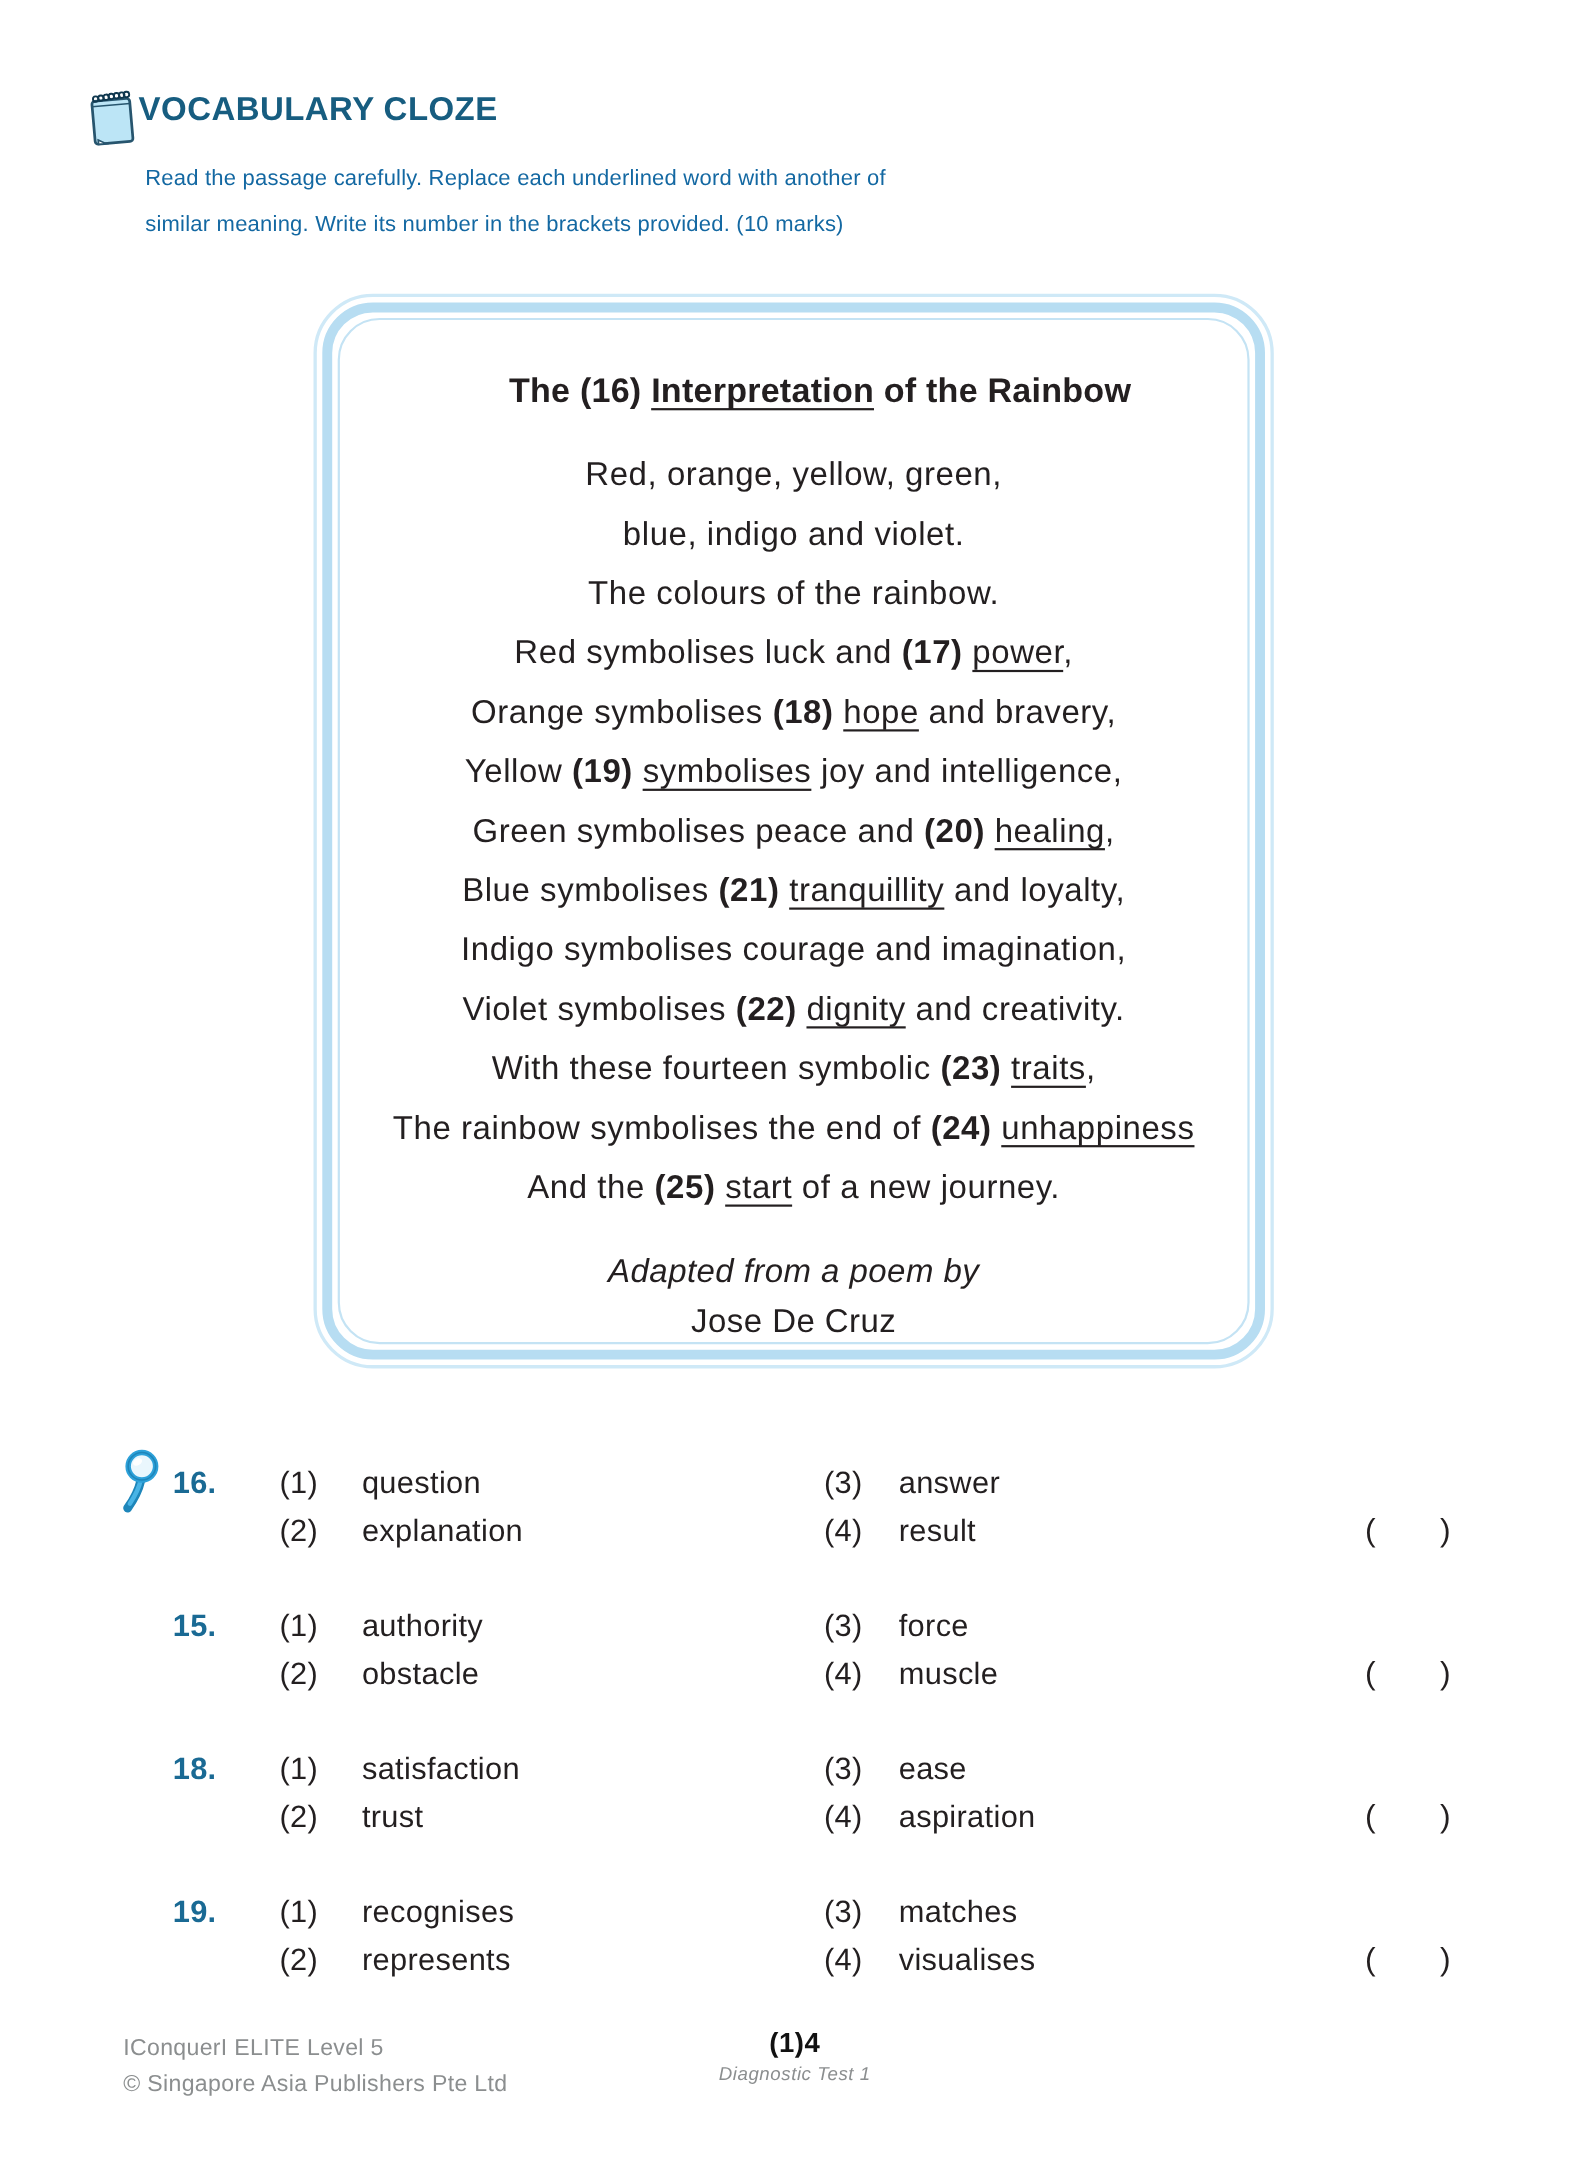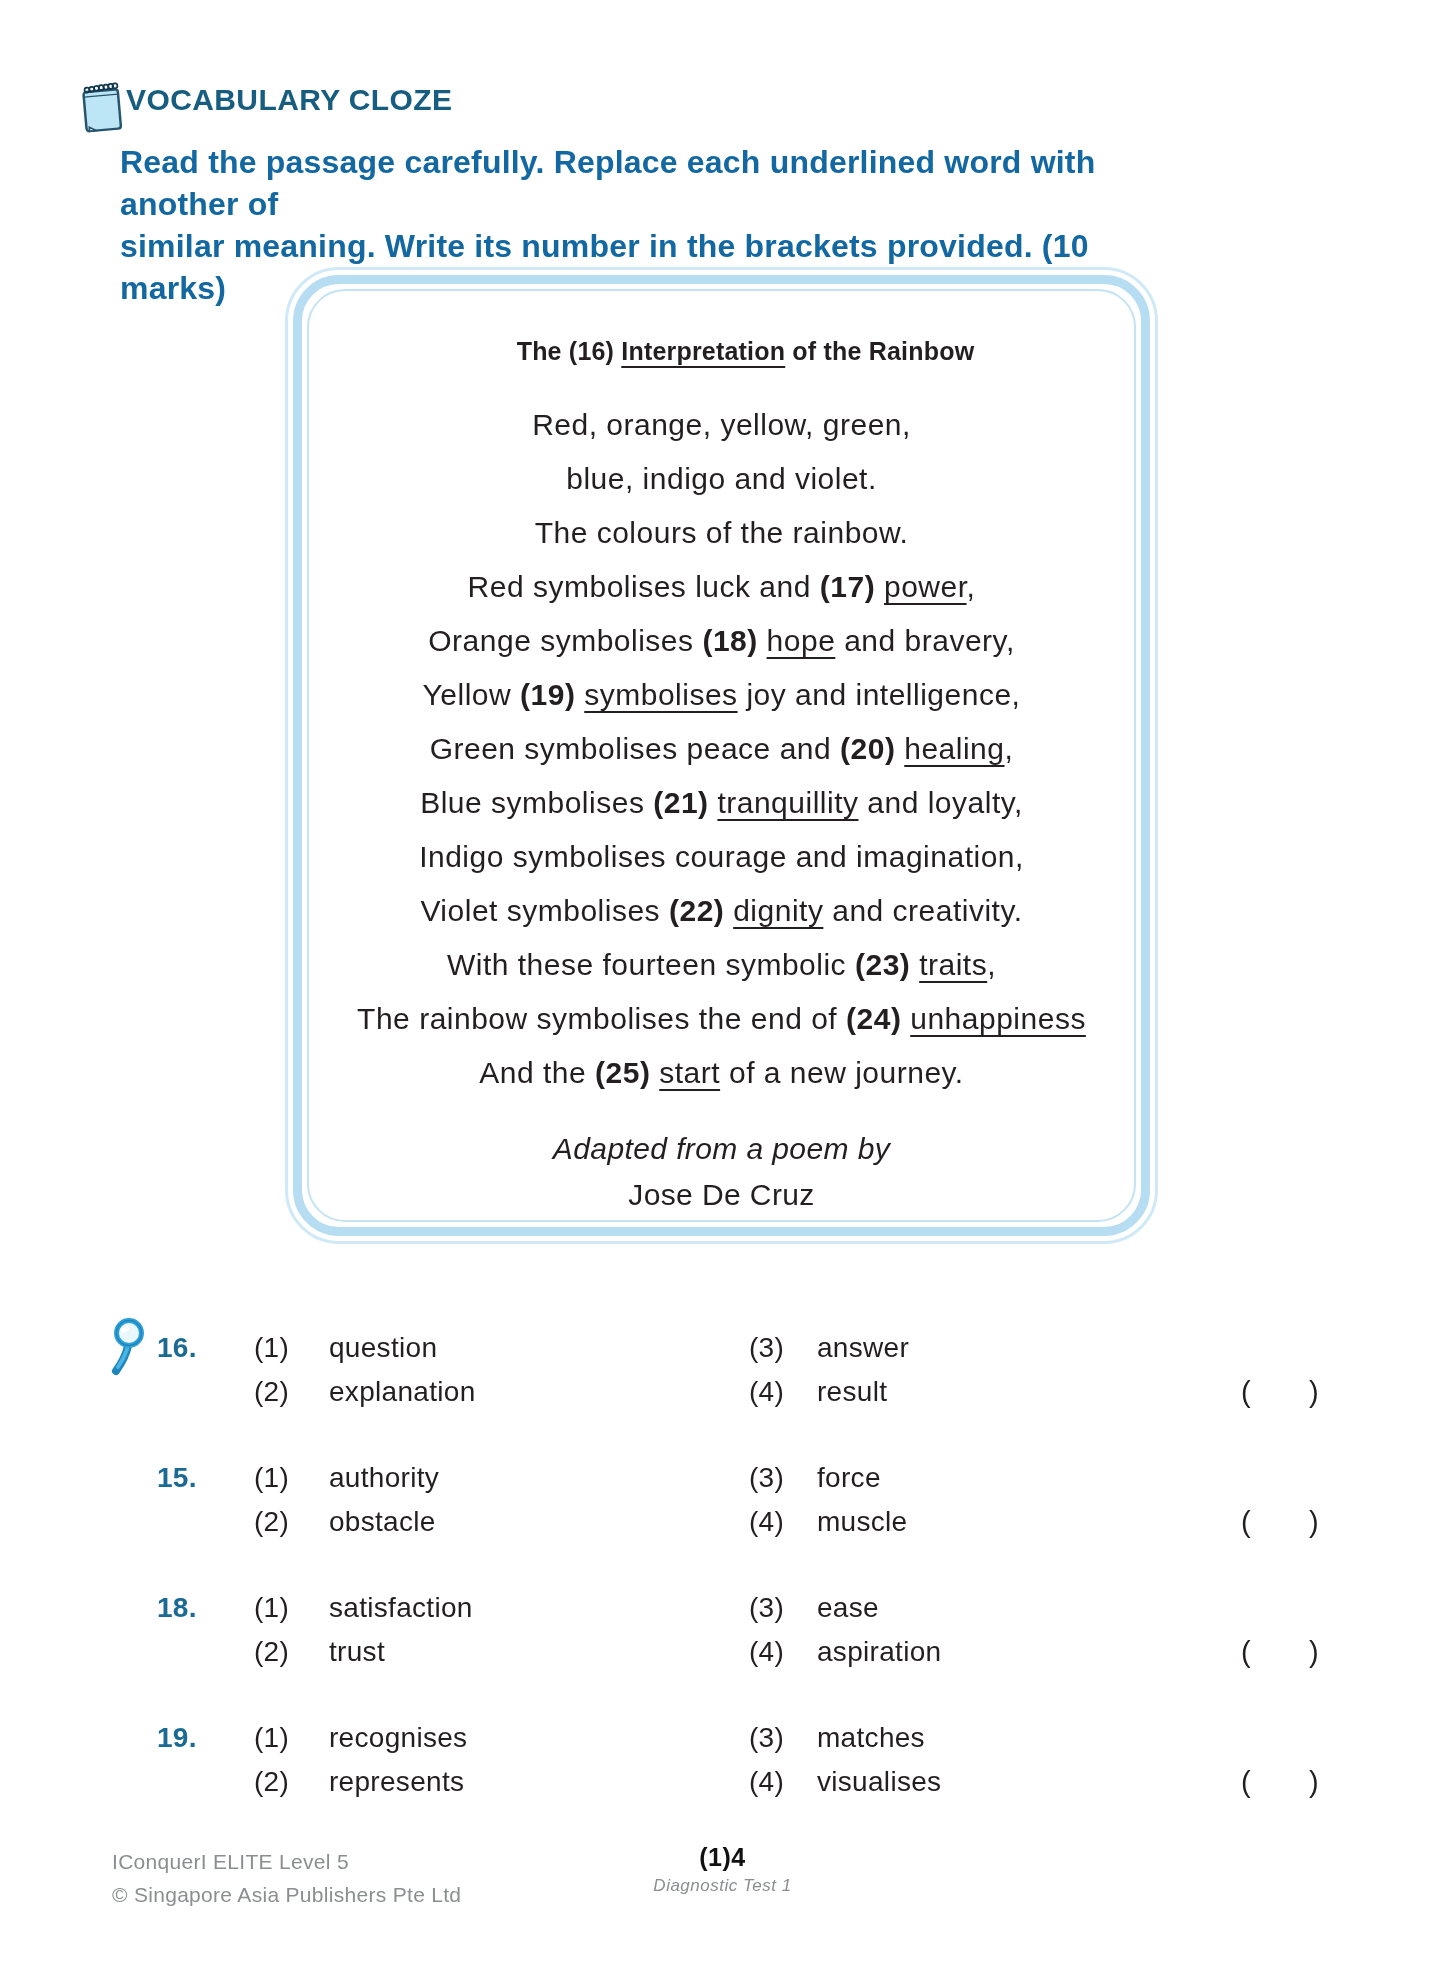--- a/index.html
+++ b/index.html
@@ -23,22 +23,22 @@
 
   
   .header{position:absolute;left:80px;top:82px;width:1100px;}
   .title-row{display:flex;align-items:flex-start;}
   .notepad{width:44px;height:52px;flex:0 0 auto;margin-top:-1px;}
   .page-title{
     margin:0 0 0 2px;font-size:30px;font-weight:bold;
     color:var(--heading);letter-spacing:0.4px;line-height:36px;text-align:center;
   }
   .instructions{
-    margin-left:40px;margin-top:8px;
-    color:var(--instruction);font-weight:bold;font-size:32px;line-height:42px;
+    margin-left:52px;margin-top:8px;
+    color:var(--instruction);font-weight:normal;font-size:20px;line-height:42px;
     letter-spacing:0.2px;
   }
 
   
   .poem-box{
     position:absolute;left:285px;top:267px;width:873px;height:977px;
     box-sizing:border-box;
     border:3px solid var(--box-border-outer);
     border-radius:54px;padding:5px;
   }
@@ -48,21 +48,21 @@
     border-radius:46px;padding:5px;
   }
   .poem-box-inner{
     box-sizing:border-box;width:100%;height:100%;
     border:2px solid var(--box-border-inner);
     border-radius:38px;
     text-align:center;
     padding-top:46px;
   }
   .poem-title{
-    font-size:25px;font-weight:bold;letter-spacing:0.2px;
+    font-size:31px;font-weight:bold;letter-spacing:0.2px;
     margin-bottom:32px;
     padding-left:48px;
   }
   .poem-lines{font-size:30px;line-height:54px;letter-spacing:0.5px;}
   .poem-line{white-space:nowrap;}
   .seg-b{font-weight:bold;}
   .seg-u{text-decoration:underline;text-underline-offset:6px;text-decoration-thickness:2px;}
   .poem-attrib{margin-top:26px;font-size:30px;line-height:46px;letter-spacing:0.4px;}
   .poem-attrib .attrib-by{font-style:italic;}
 

